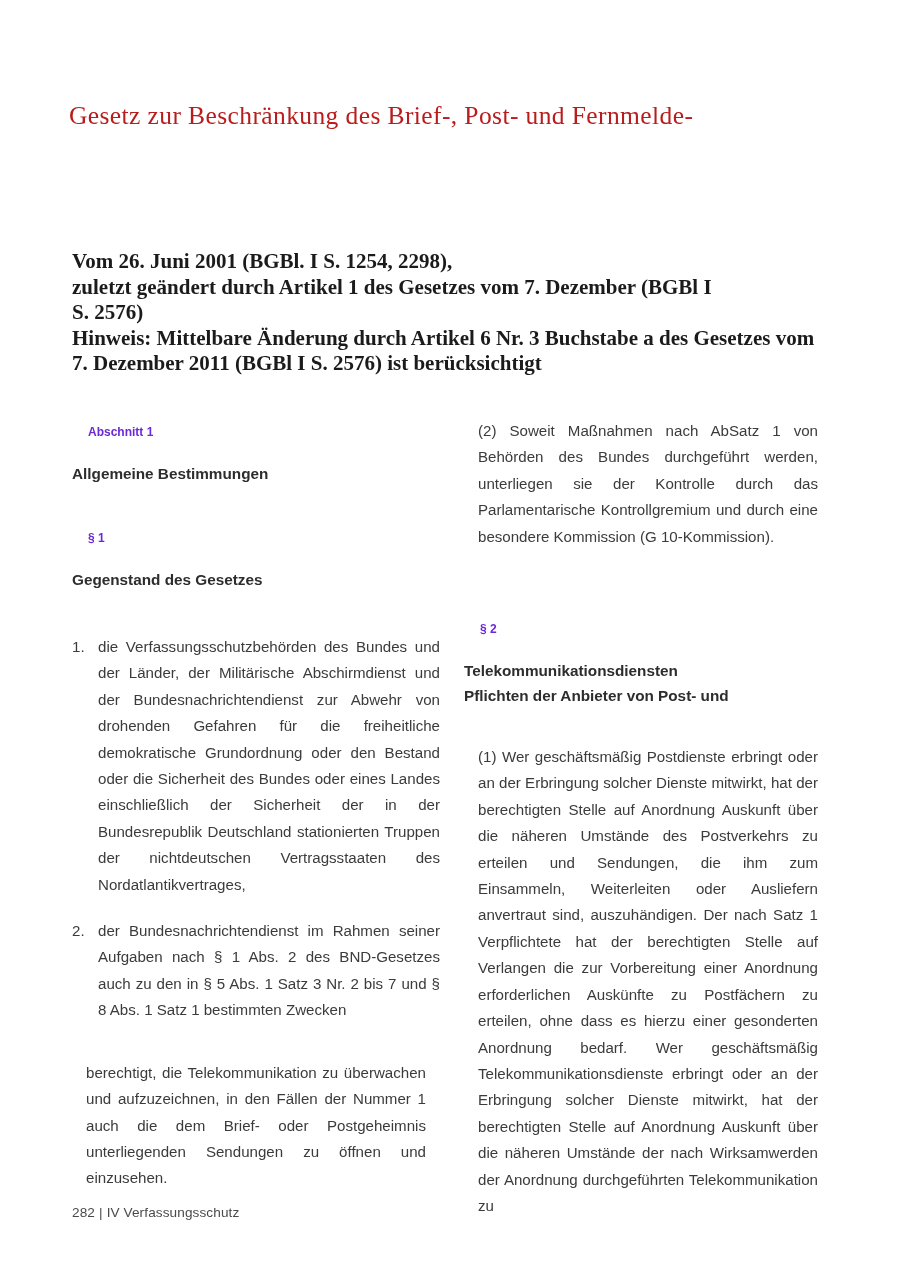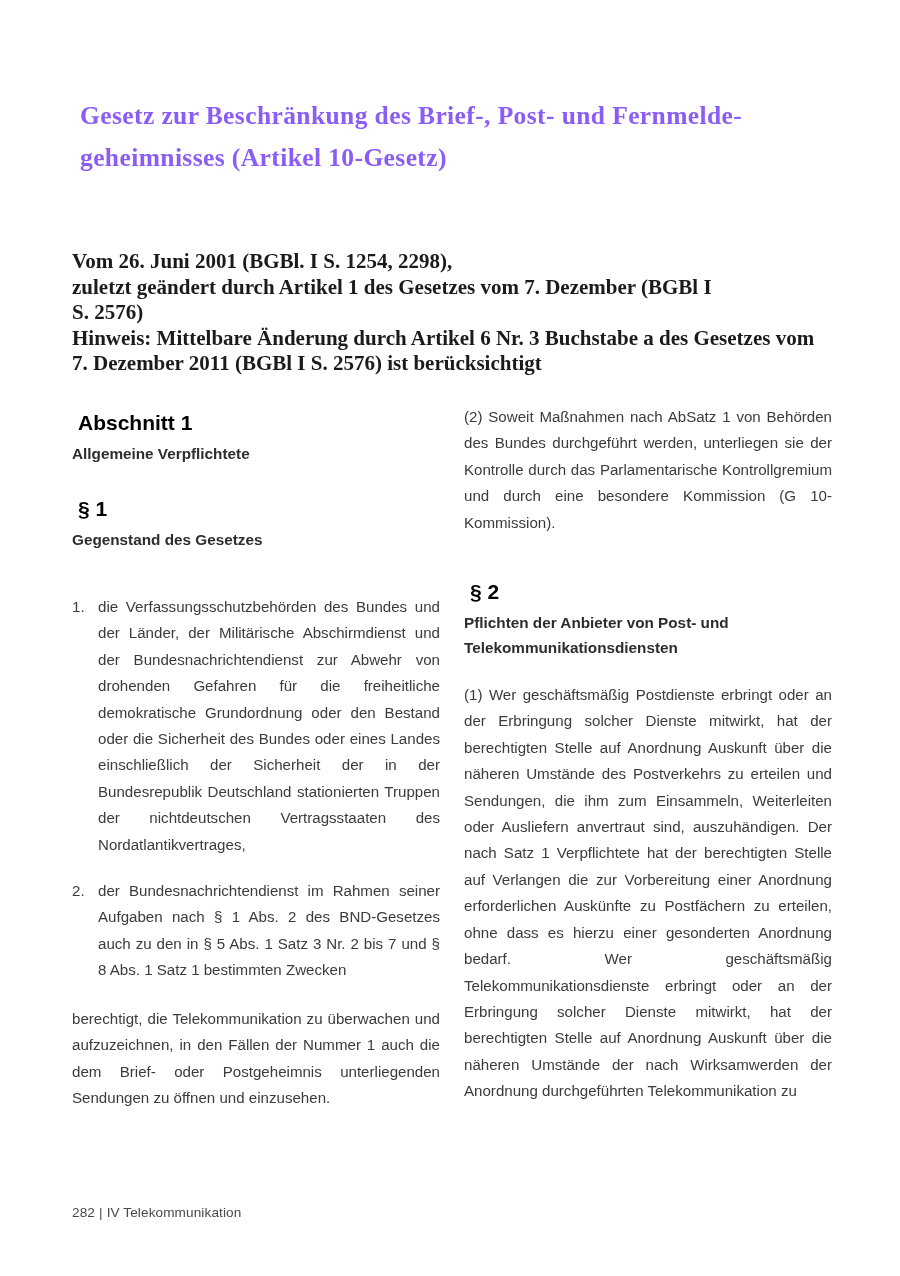--- a/index.html
+++ b/index.html
@@ -13,29 +13,29 @@
     height: 1276px;
     background: #ffffff;
     overflow: hidden;
     font-family: "Liberation Sans", sans-serif;
     -webkit-font-smoothing: antialiased;
   }
 
   
   .doc-title {
     position: absolute;
-    left: 80px;
+    left: 69px;
     top: 78px;
     width: 760px;
     font-family: "Liberation Serif", serif;
-    font-weight: bold;
+    font-weight: normal;
     font-size: 25.5px;
     line-height: 42px;
     letter-spacing: 0.4px;
-    color: #8b5cf6;
+    color: #b91c1c;
   }
   .doc-title .tline { display: block; white-space: nowrap; }
 
   
   .doc-meta {
     position: absolute;
     left: 72px;
     top: 249px;
     width: 770px;
     font-family: "Liberation Serif", serif;
@@ -52,39 +52,39 @@
     top: 404px;
     width: 368px;
     color: #3b3b3b;
     font-size: 15.1px;
     line-height: 26.4px;
   }
   .col-left  { left: 72px; }
   .col-right { left: 464px; }
 
   .h-green {
-    color: #000000;
+    color: #6d28d9;
     font-weight: bold;
-    font-size: 21px;
+    font-size: 12px;
     line-height: 25px;
-    margin: 6px;
+    margin: 16px;
   }
   .h-black {
     color: #2d2d2d;
     font-weight: bold;
     font-size: 15.3px;
     line-height: 25px;
     margin: 0;
   }
   .gap-lg { height: 24px; }
   .gap-md { height: 22px; }
   .gap-sm { height: 13px; }
 
   p.body {
-    margin: 0;
+    margin: 14px;
     text-align: justify;
     text-justify: inter-word;
     hyphens: manual;
   }
   p.body.left-align { text-align: left; }
 
   
   ol.num-list {
     margin: 0;
     padding: 0;
@@ -117,35 +117,34 @@
   }
   .footer .sep { margin: 0 4px; }
 </style>
 </head>
 <body>
 
 <div class="page">
 
   <h1 class="doc-title">
     <span class="tline">Gesetz zur Beschränkung des Brief-, Post- und Fernmelde-</span>
-    <span class="tline">geheimnisses (Artikel 10-Gesetz)</span>
   </h1>
 
   <div class="doc-meta">
     <span class="mline">Vom 26. Juni 2001 (BGBl. I S. 1254, 2298),</span>
     <span class="mline">zuletzt geändert durch Artikel 1 des Gesetzes vom 7. Dezember (BGBl I</span>
     <span class="mline">S. 2576)</span>
     <span class="mline">Hinweis: Mittelbare Änderung durch Artikel 6 Nr. 3 Buchstabe a des Gesetzes vom</span>
     <span class="mline">7. Dezember 2011 (BGBl I S. 2576) ist berücksichtigt</span>
   </div>
 
   <div class="col col-left">
 
     <div class="h-green">Abschnitt 1</div>
-    <div class="h-black">Allgemeine Verpflichtete</div>
+    <div class="h-black">Allgemeine Bestimmungen</div>
 
     <div class="gap-lg"></div>
 
     <div class="h-green">§ 1</div>
     <div class="h-black">Gegenstand des Gesetzes</div>
 
     <div class="gap-md"></div>
 
 
     <ol class="num-list">
@@ -165,25 +164,25 @@
   </div>
 
   <div class="col col-right">
 
     <p class="body">(2) Soweit Maßnahmen nach AbSatz 1 von Behörden des Bundes durchgeführt werden, unterliegen sie der Kontrolle durch das Parlamentarische Kontrollgremium und durch eine besondere Kommission (G 10-Kommission).</p>
 
     <div class="gap-lg"></div>
     <div class="gap-sm"></div>
 
     <div class="h-green">§ 2</div>
+    <div class="h-black">Telekommunikationsdiensten</div>
     <div class="h-black">Pflichten der Anbieter von Post- und</div>
-    <div class="h-black">Telekommunikationsdiensten</div>
 
     <div class="gap-md"></div>
 
     <p class="body">(1) Wer geschäftsmäßig Postdienste erbringt oder an der Erbringung solcher Dienste mitwirkt, hat der berechtigten Stelle auf Anordnung Auskunft über die näheren Umstände des Postverkehrs zu erteilen und Sendungen, die ihm zum Einsammeln, Weiterleiten oder Ausliefern anvertraut sind, auszuhändigen. Der nach Satz 1 Verpflichtete hat der berechtigten Stelle auf Verlangen die zur Vorbereitung einer Anordnung erforderlichen Auskünfte zu Postfächern zu erteilen, ohne dass es hierzu einer gesonderten Anordnung bedarf. Wer geschäftsmäßig Telekommunikationsdienste erbringt oder an der Erbringung solcher Dienste mitwirkt, hat der berechtigten Stelle auf Anordnung Auskunft über die näheren Umstände der nach Wirksamwerden der Anordnung durchgeführten Telekommunikation zu</p>
   </div>
 
   <div class="footer">
-    <span>282</span><span class="sep">|</span><span>IV Telekommunikation</span>
+    <span>282</span><span class="sep">|</span><span>IV Verfassungsschutz</span>
   </div>
 
 </div>
 
 </body></html>

